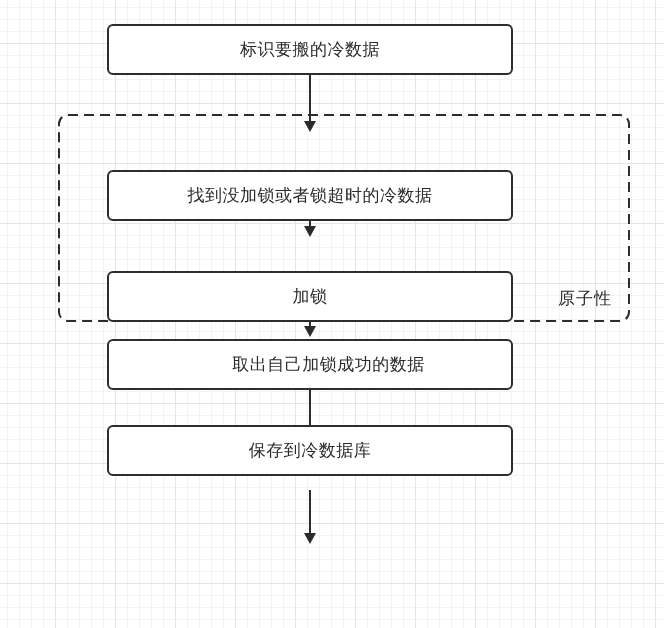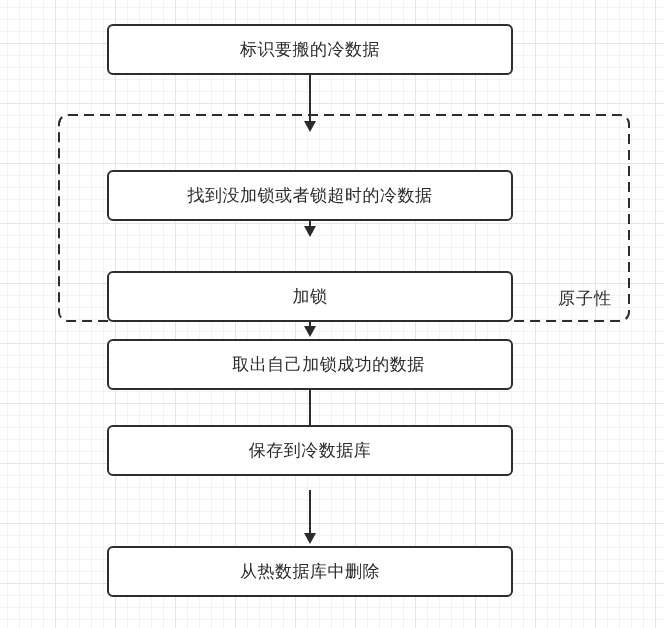--- a/index.html
+++ b/index.html
@@ -108,23 +108,20 @@
   </div>
   <div class="node n3">
     <span>加锁</span>
   </div>
   <div class="node n4">
     <span>取出自己加锁成功的数据</span>
   </div>
   <div class="node n5">
     <span>保存到冷数据库</span>
   </div>
-  <div class="node n6">
-    <span>从热数据库中删除</span>
-  </div>
 
   <div class="arrow a1">
     <div class="shaft"></div>
     <div class="head"></div>
   </div>
   <div class="arrow a2">
     <div class="shaft"></div>
     <div class="head"></div>
   </div>
   <div class="arrow a3">

